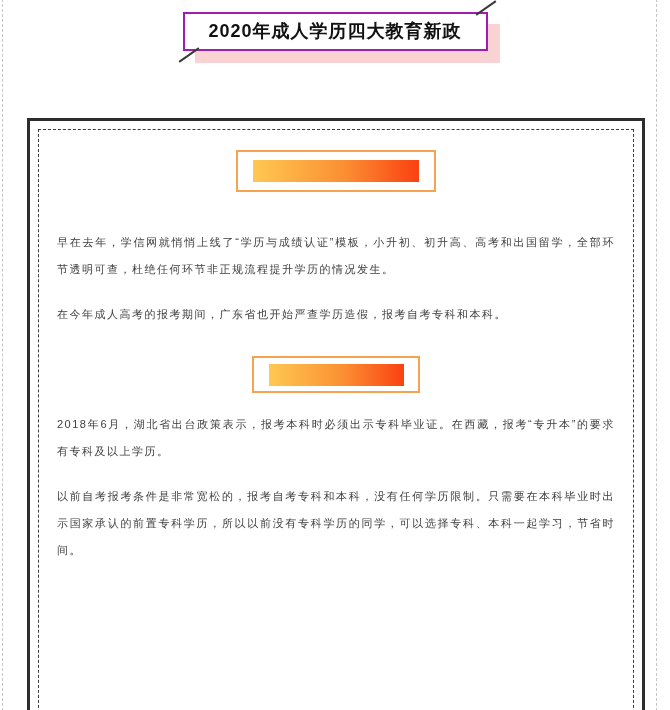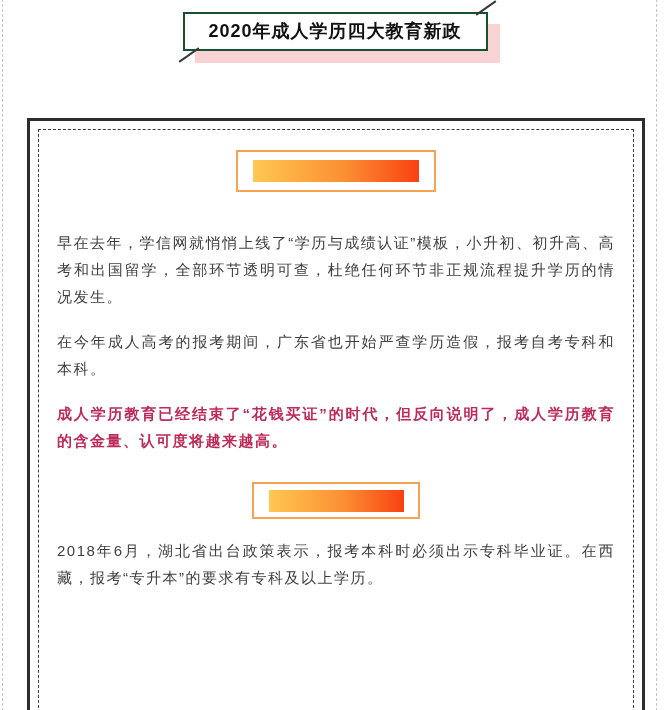--- a/index.html
+++ b/index.html
@@ -20,21 +20,21 @@
     font-family:"Liberation Sans","DejaVu Sans",sans-serif;
   }
   .page-frame{
     position:absolute;left:2px;top:-6px;width:655px;height:722px;
     border-left:1px dashed #c6c6c6;border-right:1px dashed #c6c6c6;
     pointer-events:none;
   }
   .title-box{
     position:relative;
     width:305px;margin:12px auto 0;
-    border:2px solid #14532d;background:#ffffff;
+    border:2px solid #a21caf;background:#ffffff;
     box-shadow:12px 12px 0 0 var(--pink-shadow);
     text-align:center;
     font-size:18px;font-weight:bold;color:#111111;
     letter-spacing:1px;
     padding:5px 0 6px 0;
     z-index:5;
   }
   .slash{
     position:absolute;width:24px;height:2px;background:#3a3a3a;
   }
@@ -62,21 +62,21 @@
   .bar-frame-1{width:200px;height:42px;}
   .bar-frame-2{width:168px;height:37px;margin-top:28px;}
   .bar-grad{
     height:22px;
     background:linear-gradient(90deg,var(--grad-start) 0%,var(--grad-mid) 55%,var(--grad-end) 100%);
   }
   .bar-grad-1{width:166px;}
   .bar-grad-2{width:135px;}
   p.body-para{
     margin:18px 0;
-    font-size:15px;line-height:27px;
+    font-size:11px;line-height:27px;
     color:var(--body-text);
     letter-spacing:1.5px;
     text-align:justify;
   }
   p.first-after-bar{margin-top:37px;}
   p.after-bar2{}
   p.emphasis{
     color:var(--emphasis);
     font-weight:bold;
   }
@@ -96,23 +96,23 @@
   <div class="content-inner">
 
     <div class="bar-frame bar-frame-1">
       <div class="bar-grad bar-grad-1"></div>
     </div>
 
     <p class="body-para first-after-bar">早在去年，学信网就悄悄上线了“学历与成绩认证”模板，小升初、初升高、高考和出国留学，全部环节透明可查，杜绝任何环节非正规流程提升学历的情况发生。</p>
 
     <p class="body-para">在今年成人高考的报考期间，广东省也开始严查学历造假，报考自考专科和本科。</p>
 
-    <p class="body-para emphasis">成人学历教育已经结束了“花钱买证”的时代，但反向说明了，成人学历教育的含金量、认可度将越来越高。</p>
 
     <div class="bar-frame bar-frame-2">
       <div class="bar-grad bar-grad-2"></div>
     </div>
 
     <p class="body-para after-bar2">2018年6月，湖北省出台政策表示，报考本科时必须出示专科毕业证。在西藏，报考“专升本”的要求有专科及以上学历。</p>
 
+    <p class="body-para">以前自考报考条件是非常宽松的，报考自考专科和本科，没有任何学历限制。只需要在本科毕业时出示国家承认的前置专科学历，所以以前没有专科学历的同学，可以选择专科、本科一起学习，节省时间。</p>
 
   </div>
 </div>
 
 </body></html>

